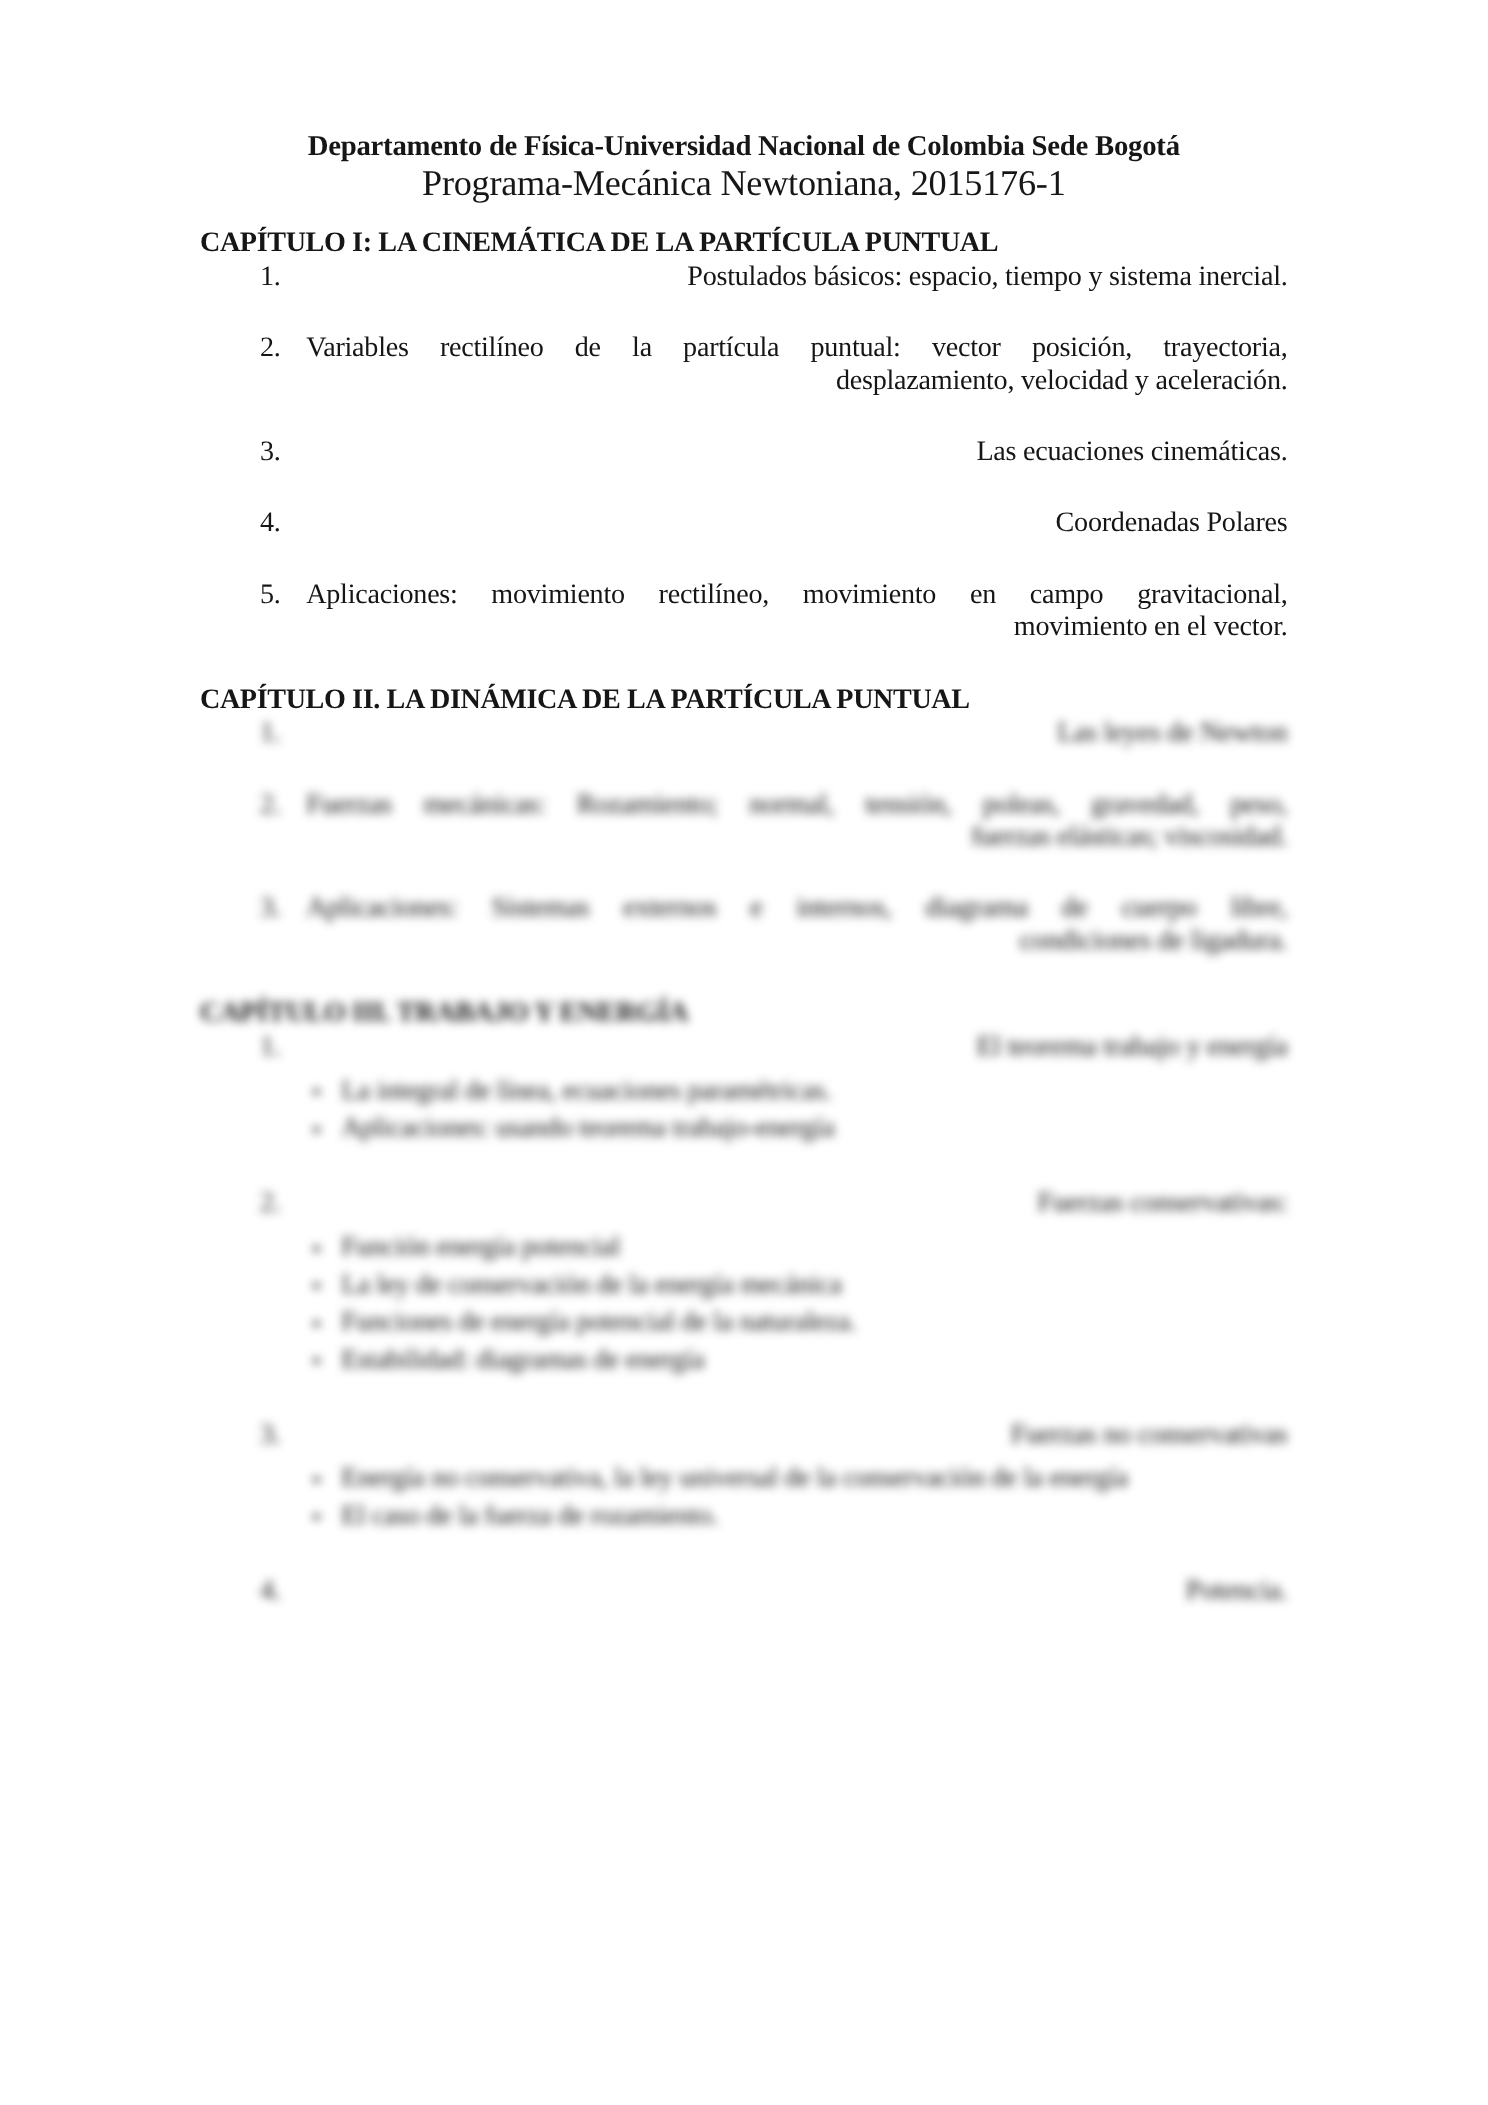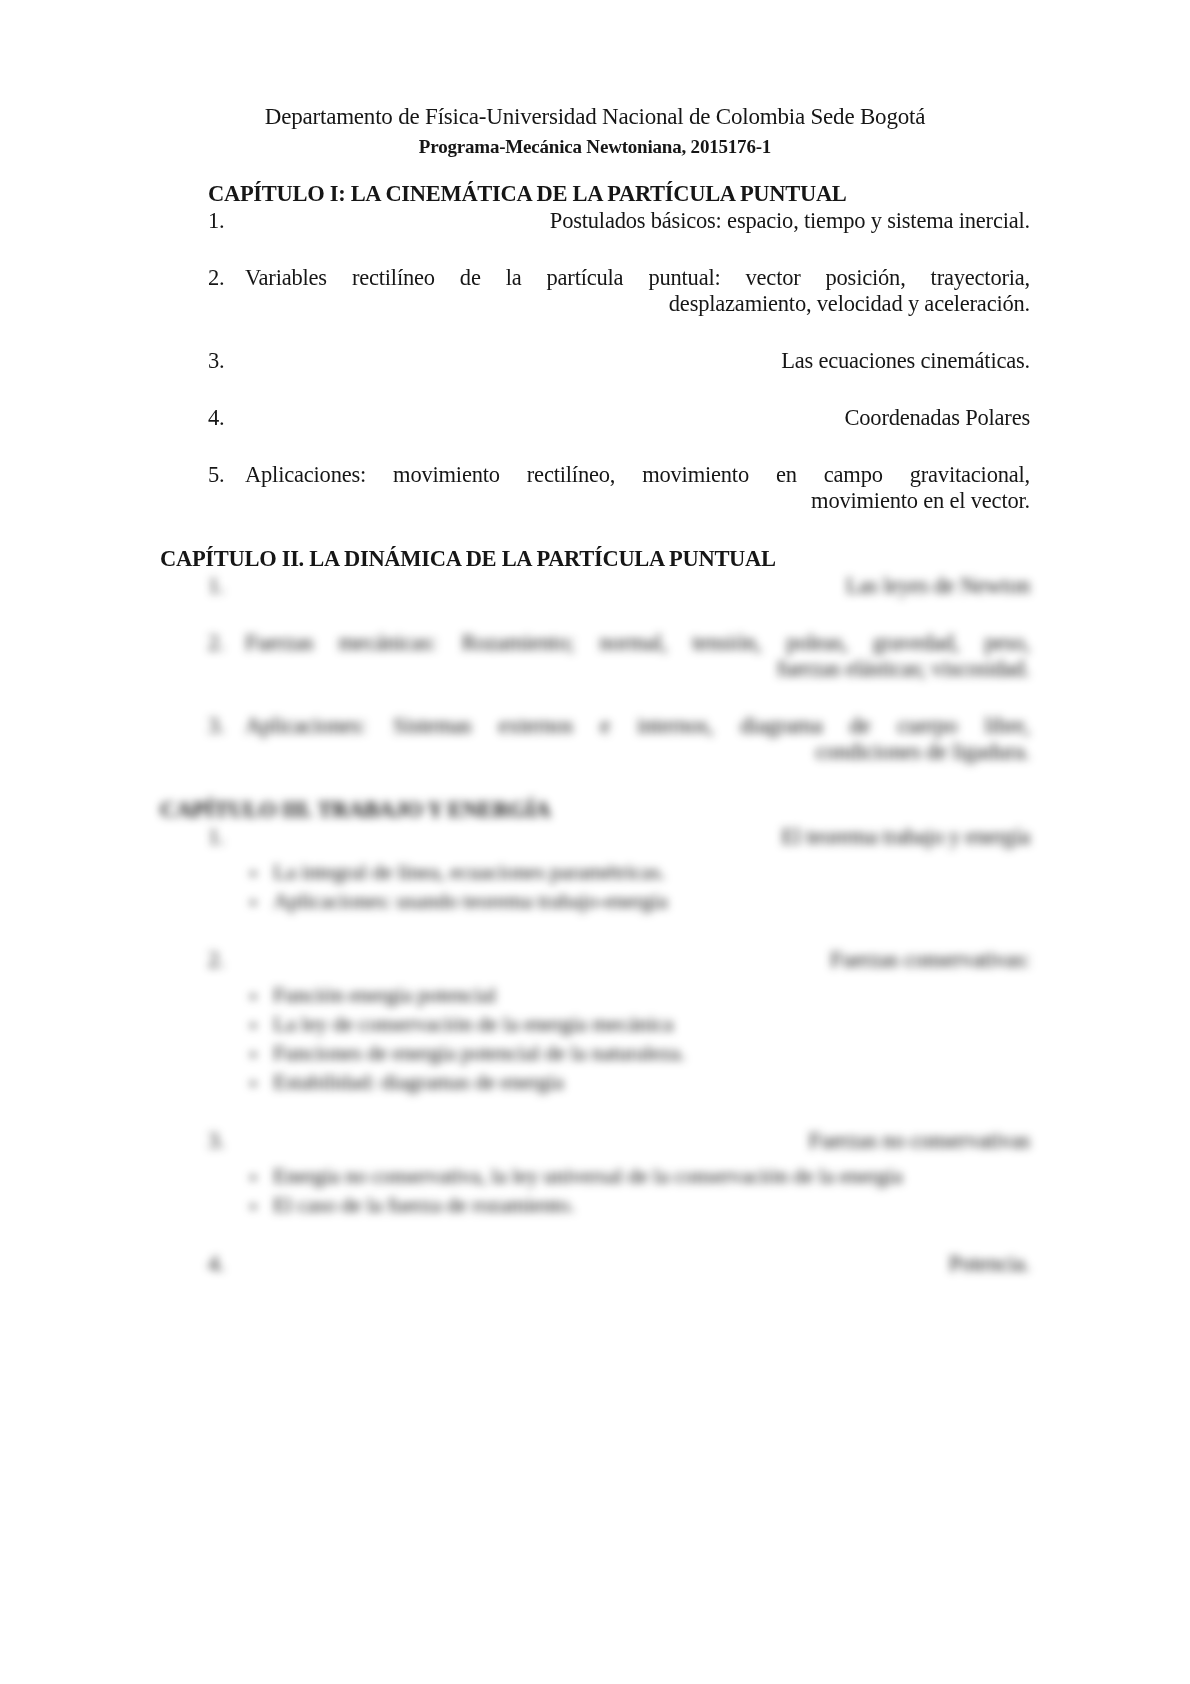--- a/index.html
+++ b/index.html
@@ -10,33 +10,33 @@
     background: #ffffff;
     font-family: "Liberation Serif", "DejaVu Serif", serif;
     color: #161616;
     overflow: hidden;
   }
   .content {
     padding: 104px 160px 0 160px;
   }
   
   .doc-header { text-align: center; }
-  .hline1 { font-size: 23px; line-height: 26px; font-weight: normal; letter-spacing: -0.2px; }
-  .hline2 { font-size: 19px; line-height: 34px; font-weight: bold; letter-spacing: -0.2px; }
+  .hline1 { font-size: 23px; line-height: 26px; font-weight: bold; letter-spacing: -0.2px; }
+  .hline2 { font-size: 29px; line-height: 34px; font-weight: normal; letter-spacing: -0.2px; }
   .hline3 { font-size: 19px; line-height: 24px; font-weight: bold; }
   
   .chapter-title {
     margin: 0;
     font-size: 22.5px;
     line-height: 28px;
     font-weight: bold;
     letter-spacing: -0.3px;
     text-align: left;
   }
-  .section-0 .chapter-title { margin-top: 16px; margin-left: 48px; }
+  .section-0 .chapter-title { margin-top: 16px; }
   .section-1 .chapter-title { margin-top: 16px; }
   .section-2 .chapter-title { margin-top: 0; }
   
   ol.item-list { list-style: none; margin: 0; padding: 0; }
   .list-0 { margin-top: 46px; }
   .list-1 { margin-top: 16px; }
   .list-2 { margin-top: 20px; }
   li.doc-item {
     position: relative;
     padding-left: 85px;

